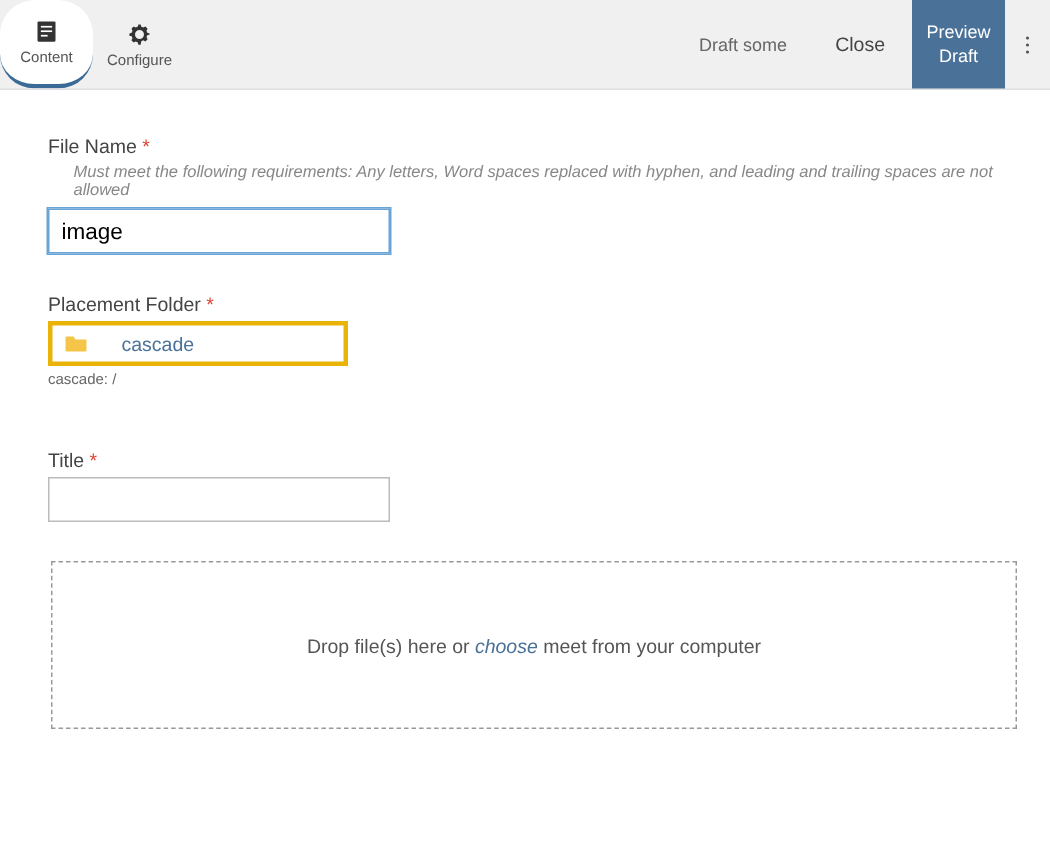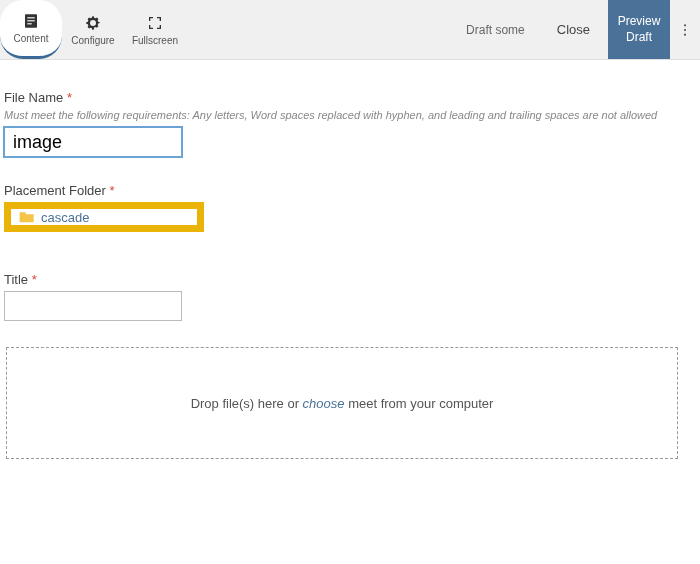--- a/index.html
+++ b/index.html
@@ -61,55 +61,56 @@
       width: 62px;
     }
     .kebab {
       display: flex;
       align-items: center;
       justify-content: center;
       width: 30px;
       cursor: pointer;
     }
     .form-area {
-      padding: 30px 20px 20px 4px;
+      padding: 30px 20px 20px 32px;
     }
     .field { margin-bottom: 26px; }
     .field-label {
       font-size: 13px;
       color: #444;
       margin-bottom: 4px;
     }
     .req { color: #d43; }
     .help-text {
       font-size: 11px;
       font-style: italic;
       color: #888;
       margin-bottom: 6px;
+      margin-left: 17px;
     }
     .text-input {
-      width: 178px;
+      width: 228px;
       height: 30px;
       padding: 4px 8px;
       border: 1px solid #bbb;
-      font-size: 18px;
+      font-size: 15px;
       outline: none;
     }
     .text-input.focused {
       border: 1px solid #6aa3d6;
       box-shadow: 0 0 0 1px #6aa3d6;
     }
     .folder-input {
       width: 200px;
       height: 30px;
-      border: 7px solid #eab308;
+      border: 3px solid #eab308;
       display: flex;
       align-items: center;
       padding: 0 8px;
-      gap: 6px;
+      gap: 22px;
       cursor: pointer;
     }
     .folder-icon { width: 16px; height: 14px; }
     .folder-link {
       color: #4a7198;
       font-size: 13px;
     }
     .path-text {
       font-size: 10px;
       color: #666;
@@ -148,28 +149,20 @@
     <span>Content</span>
   </div>
   <div class="tab">
     <span class="tab-icon">
       <svg viewBox="0 0 24 24" width="18" height="18">
           <path fill="#333" d="M12 8a4 4 0 100 8 4 4 0 000-8zm9 4l-2.1.6a7 7 0 01-.7 1.7l1 1.9-2 2-1.9-1a7 7 0 01-1.7.7L13 21h-2l-.6-2.1a7 7 0 01-1.7-.7l-1.9 1-2-2 1-1.9a7 7 0 01-.7-1.7L3 13v-2l2.1-.6a7 7 0 01.7-1.7l-1-1.9 2-2 1.9 1a7 7 0 011.7-.7L11 3h2l.6 2.1a7 7 0 011.7.7l1.9-1 2 2-1 1.9a7 7 0 01.7 1.7L21 11v2z"></path>
         </svg>
     </span>
     <span>Configure</span>
   </div>
-  <div class="tab">
-    <span class="tab-icon">
-      <svg viewBox="0 0 24 24" width="16" height="16">
-          <path stroke="#333" stroke-width="2" fill="none" d="M4 9V4h5M20 9V4h-5M4 15v5h5M20 15v5h-5"></path>
-        </svg>
-    </span>
-    <span>Fullscreen</span>
-  </div>
   <div class="spacer"></div>
   <div class="status-text">Draft some</div>
   <div class="toolbar-btn">Close</div>
   <div class="toolbar-btn primary">Preview Draft</div>
   <div class="kebab">
     <svg viewBox="0 0 24 24" width="16" height="16">
         <circle cx="12" cy="5" r="1.6" fill="#555"></circle>
         <circle cx="12" cy="12" r="1.6" fill="#555"></circle>
         <circle cx="12" cy="19" r="1.6" fill="#555"></circle>
       </svg>
@@ -193,20 +186,21 @@
       <span class="req">*</span>
     </div>
     <div class="folder-input">
       <span class="folder-icon">
         <svg viewBox="0 0 24 20" width="16" height="14">
             <path fill="#f5c549" d="M2 3h7l2 3h11v11a1 1 0 01-1 1H2a1 1 0 01-1-1V4a1 1 0 011-1z"></path>
           </svg>
       </span>
       <span class="folder-link">cascade</span>
     </div>
+    <div class="path-text">cascade: /</div>
   </div>
 
   <div class="field second-section">
     <div class="field-label">
       <span>Title</span>
       <span class="req">*</span>
     </div>
     <input type="text" class="text-input" value="" style="">
   </div>
 

